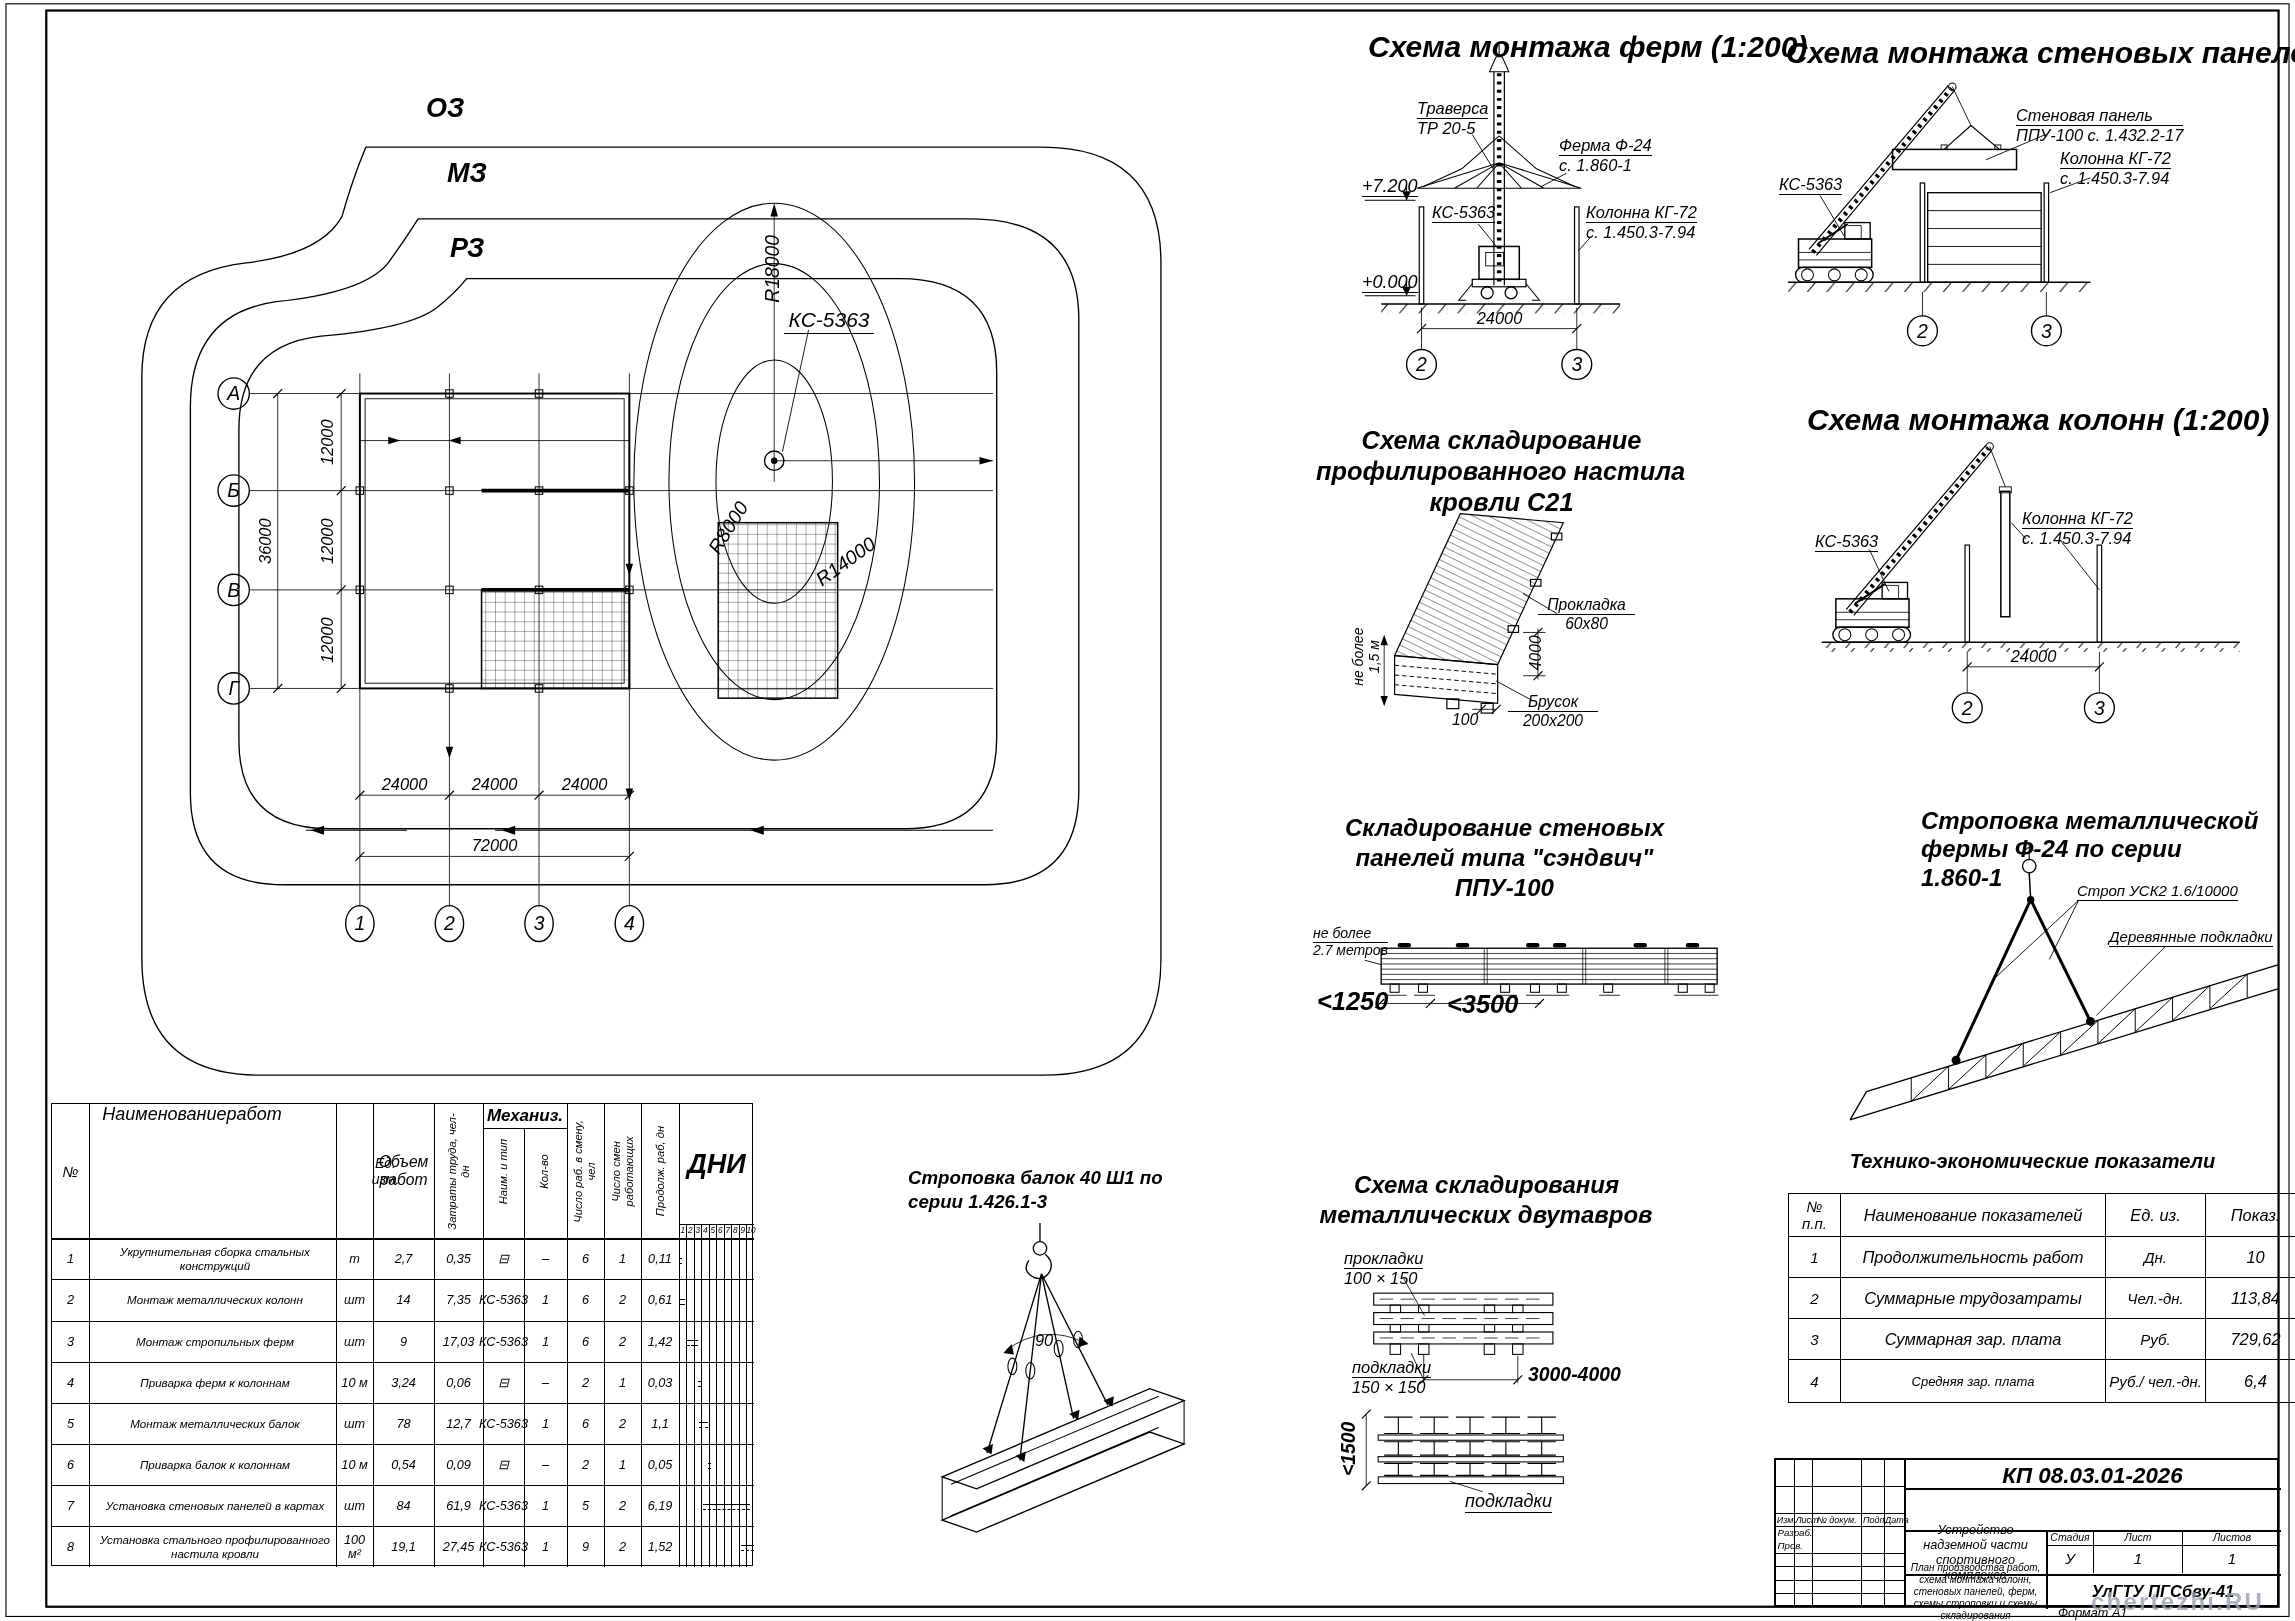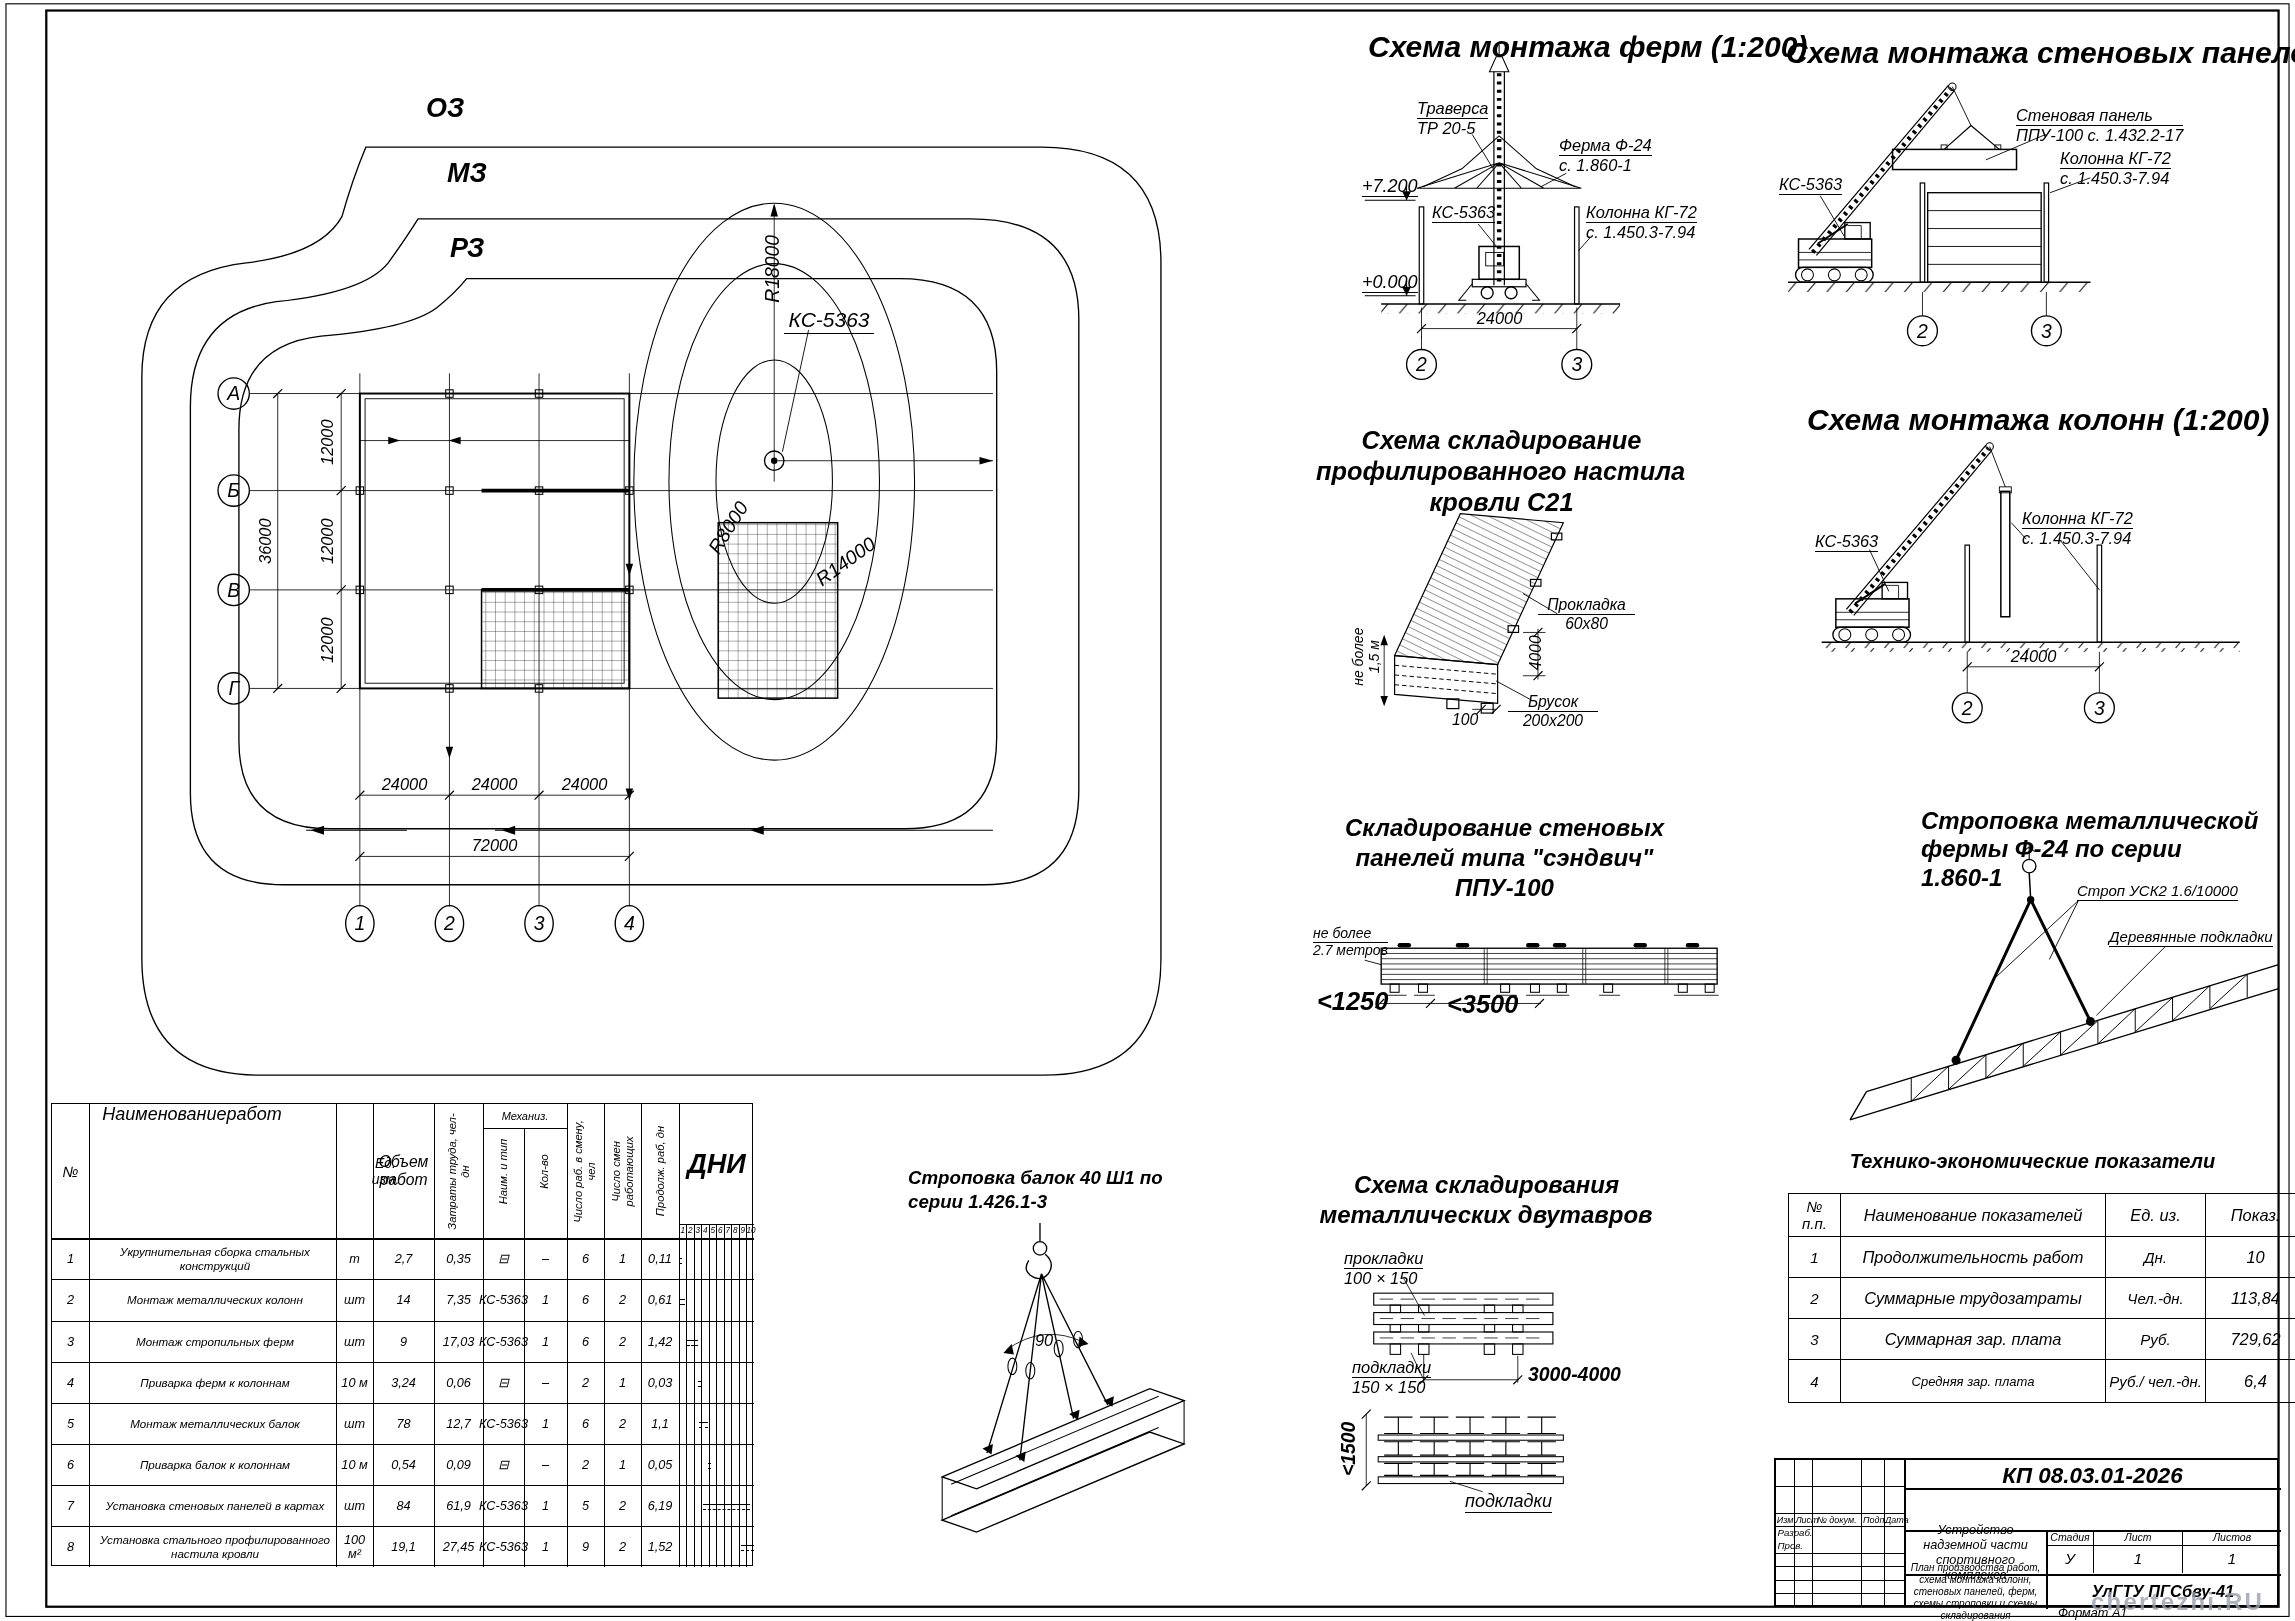--- a/index.html
+++ b/index.html
@@ -491,21 +491,21 @@
         </div>
         <div style="position:absolute;left:627px;top:0;width:75px;height:134px;display:flex;flex-direction:column;align-items:center;justify-content:center;font-size:27px;text-align:center;font-style:italic;height:120px;font-weight:700;">
           <div>ДНИ</div>
         </div>
         <div style="position:absolute;left:347px;top:43px;width:119px;height:49px;transform:rotate(-90deg);display:flex;align-items:center;justify-content:center;text-align:center;font-size:11.2px;line-height:1.1;font-style:italic;">Затраты труда, чел-дн</div>
         <div style="position:absolute;left:392px;top:47px;width:119px;height:41px;transform:rotate(-90deg);display:flex;align-items:center;justify-content:center;text-align:center;font-size:11.2px;line-height:1.1;font-style:italic;">Наим. и тип</div>
         <div style="position:absolute;left:433px;top:46px;width:119px;height:43px;transform:rotate(-90deg);display:flex;align-items:center;justify-content:center;text-align:center;font-size:11.2px;line-height:1.1;font-style:italic;">Кол-во</div>
         <div style="position:absolute;left:473px;top:49px;width:119px;height:37px;transform:rotate(-90deg);display:flex;align-items:center;justify-content:center;text-align:center;font-size:11.2px;line-height:1.1;font-style:italic;">Число раб. в смену, чел</div>
         <div style="position:absolute;left:511px;top:49px;width:119px;height:37px;transform:rotate(-90deg);display:flex;align-items:center;justify-content:center;text-align:center;font-size:11.2px;line-height:1.1;font-style:italic;">Число смен работающих</div>
         <div style="position:absolute;left:548px;top:48px;width:119px;height:38px;transform:rotate(-90deg);display:flex;align-items:center;justify-content:center;text-align:center;font-size:11.2px;line-height:1.1;font-style:italic;">Продолж. раб, дн</div>
-        <div style="position:absolute;left:431px;top:0;width:84px;height:25.4px;display:flex;align-items:center;justify-content:center;font-size:11px;border-bottom:1px solid #000;box-sizing:border-box;font-style:italic;">Механиз.</div>
+        <div style="position:absolute;left:431px;top:0;width:84px;height:25.4px;display:flex;align-items:center;justify-content:center;font-size:17px;border-bottom:1px solid #000;box-sizing:border-box;font-style:italic;font-weight:bold;">Механиз.</div>
       </div>
     <div class="abs" style="left:627px;top:120px;width:75px;height:343px;background:repeating-linear-gradient(90deg,#000 0 0.7px,transparent 0.7px 7.5px);"></div>
     <div id="wt-days" class="abs" style="left:627px;top:120px;width:75px;height:14px;display:flex;border-top:1px solid #000;box-sizing:border-box;">
         <span style="width:7.5px;text-align:center;font-size:8.2px;border-right:0;line-height:12.7px;font-style:italic;">1</span>
         <span style="width:7.5px;text-align:center;font-size:8.2px;border-right:0;line-height:12.7px;font-style:italic;">2</span>
         <span style="width:7.5px;text-align:center;font-size:8.2px;border-right:0;line-height:12.7px;font-style:italic;">3</span>
         <span style="width:7.5px;text-align:center;font-size:8.2px;border-right:0;line-height:12.7px;font-style:italic;">4</span>
         <span style="width:7.5px;text-align:center;font-size:8.2px;border-right:0;line-height:12.7px;font-style:italic;">5</span>
         <span style="width:7.5px;text-align:center;font-size:8.2px;border-right:0;line-height:12.7px;font-style:italic;">6</span>
         <span style="width:7.5px;text-align:center;font-size:8.2px;border-right:0;line-height:12.7px;font-style:italic;">7</span>

